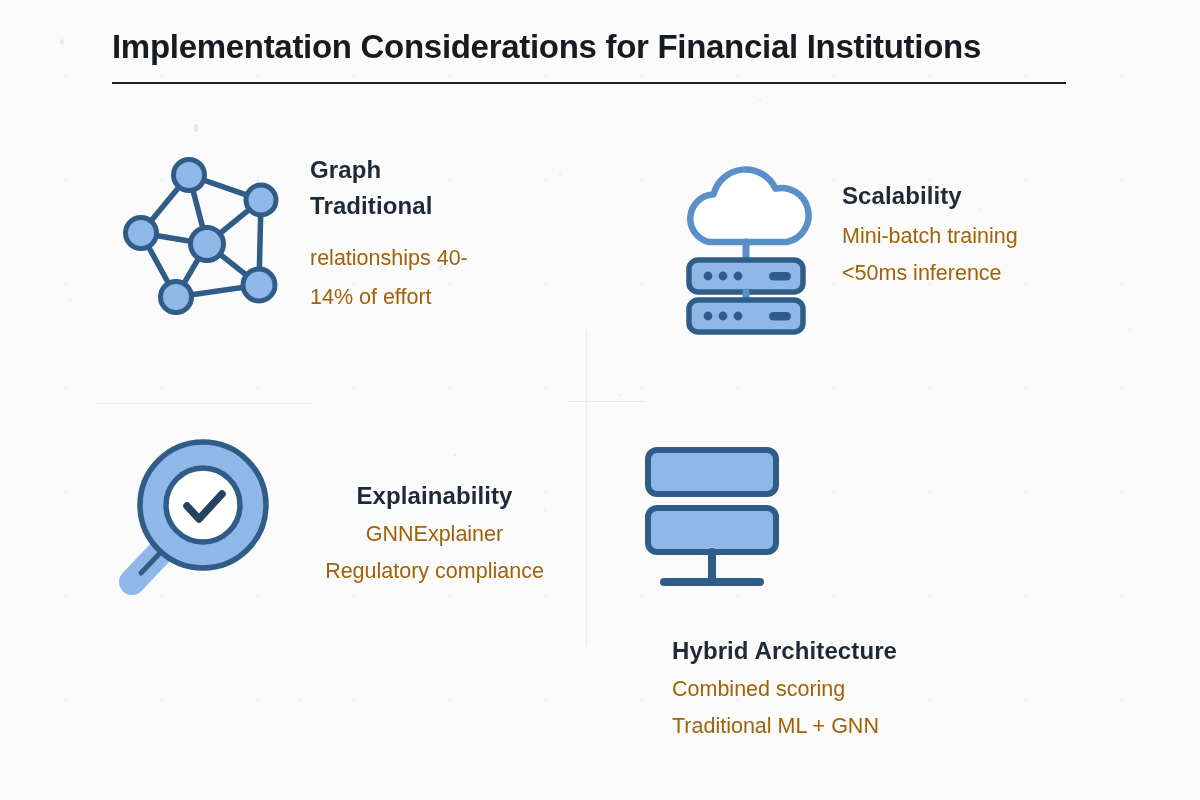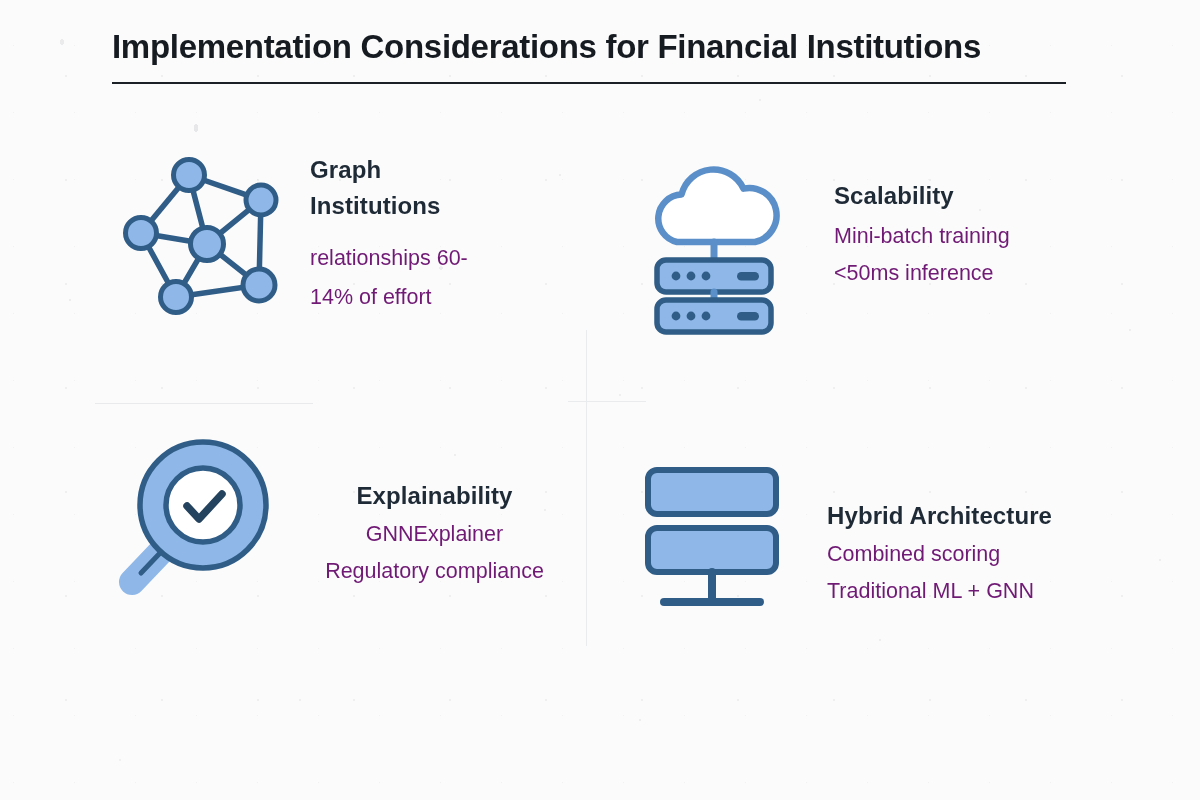--- a/index.html
+++ b/index.html
@@ -94,37 +94,37 @@
 
   .card-title {
     font-size: 24px;
     font-weight: bold;
     color: #1f2a37;
     letter-spacing: 0.1px;
     line-height: 1.48;
   }
   .card-body {
     font-size: 21.5px;
-    color: #701a75;
+    color: #a16207;
     line-height: 1.73;
     font-weight: normal;
   }
   .card-body.wide { line-height: 1.82; }
 
   
   #card-graph-construction { left: 116px;  top: 148px;  width: 460px; }
   #card-graph-construction .card-text { margin-left: 14px; margin-top: 4px; width: 212px; }
 
-  #card-scalability { left: 644px; top: 150px; width: 470px; gap: 24px; }
+  #card-scalability { left: 676px; top: 150px; width: 470px; }
   #card-scalability .card-text { margin-left: 26px; margin-top: 28px; width: 260px; }
 
   #card-explainability { left: 110px; top: 440px; width: 470px; }
   #card-explainability .card-text { margin-left: 14px; margin-top: 38px; width: 300px; text-align: center; }
 
-  #card-hybrid-architecture { left: 634px; top: 460px; width: 470px; }
+  #card-hybrid-architecture { left: 634px; top: 440px; width: 470px; flex-direction: column; }
   #card-hybrid-architecture .card-text { margin-left: 38px; margin-top: 38px; width: 280px; }
 
   
   #divider-horizontal-left {
     position: absolute;
     left: 95px; top: 403px;
     width: 218px; height: 1px;
     background: #e9eaec;
   }
   #divider-horizontal-right {
@@ -178,24 +178,24 @@
         <circle cx="25" cy="85" r="15.5"></circle>
         <circle cx="91" cy="96" r="16.5"></circle>
         <circle cx="60" cy="149" r="15.5"></circle>
         <circle cx="143" cy="137" r="16"></circle>
       </g>
     </svg>
   </div>
   <div class="card-text">
     <div class="card-title">
       <div>Graph</div>
-      <div>Institutions</div>
+      <div>Traditional</div>
     </div>
     <div class="card-body wide" style="margin-top:16px;">
-      <div>relationships 60-</div>
+      <div>relationships 40-</div>
       <div>14% of effort</div>
     </div>
   </div>
 </div>
 
 <div class="card" id="card-scalability">
   <div class="icon-slot">
     <svg width="140" height="180" viewBox="0 0 140 180" aria-hidden="true">
 
       <path d="M33 92

